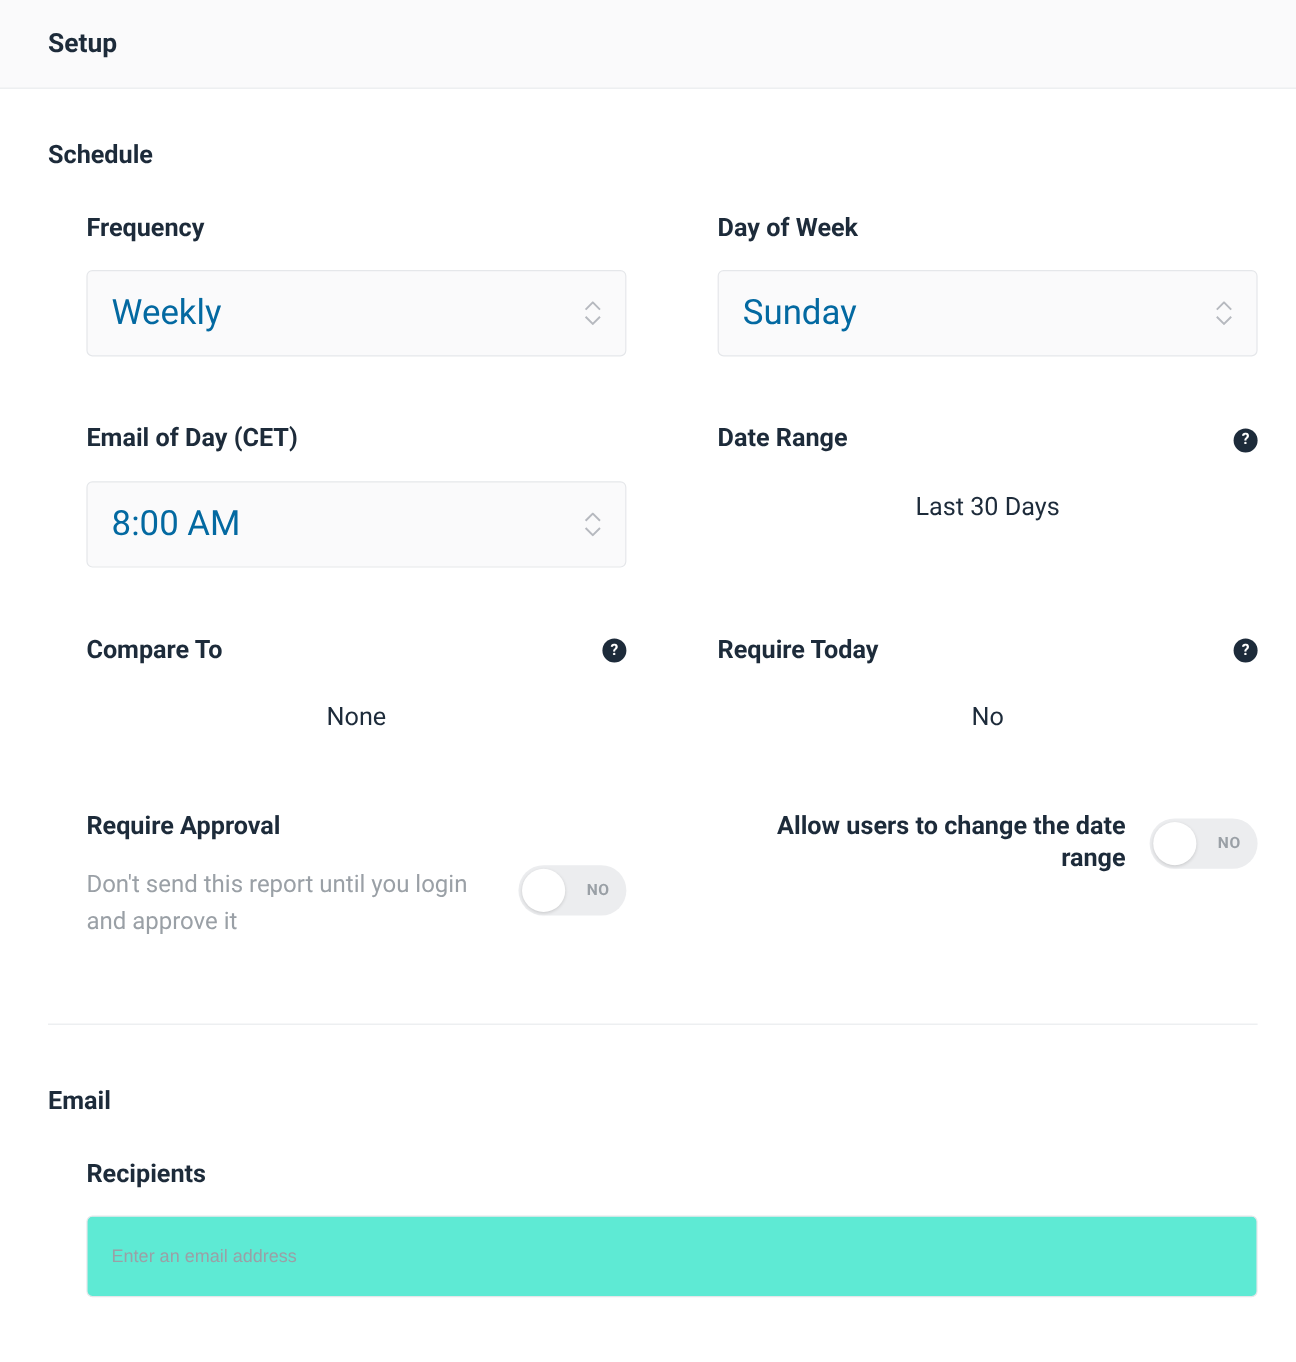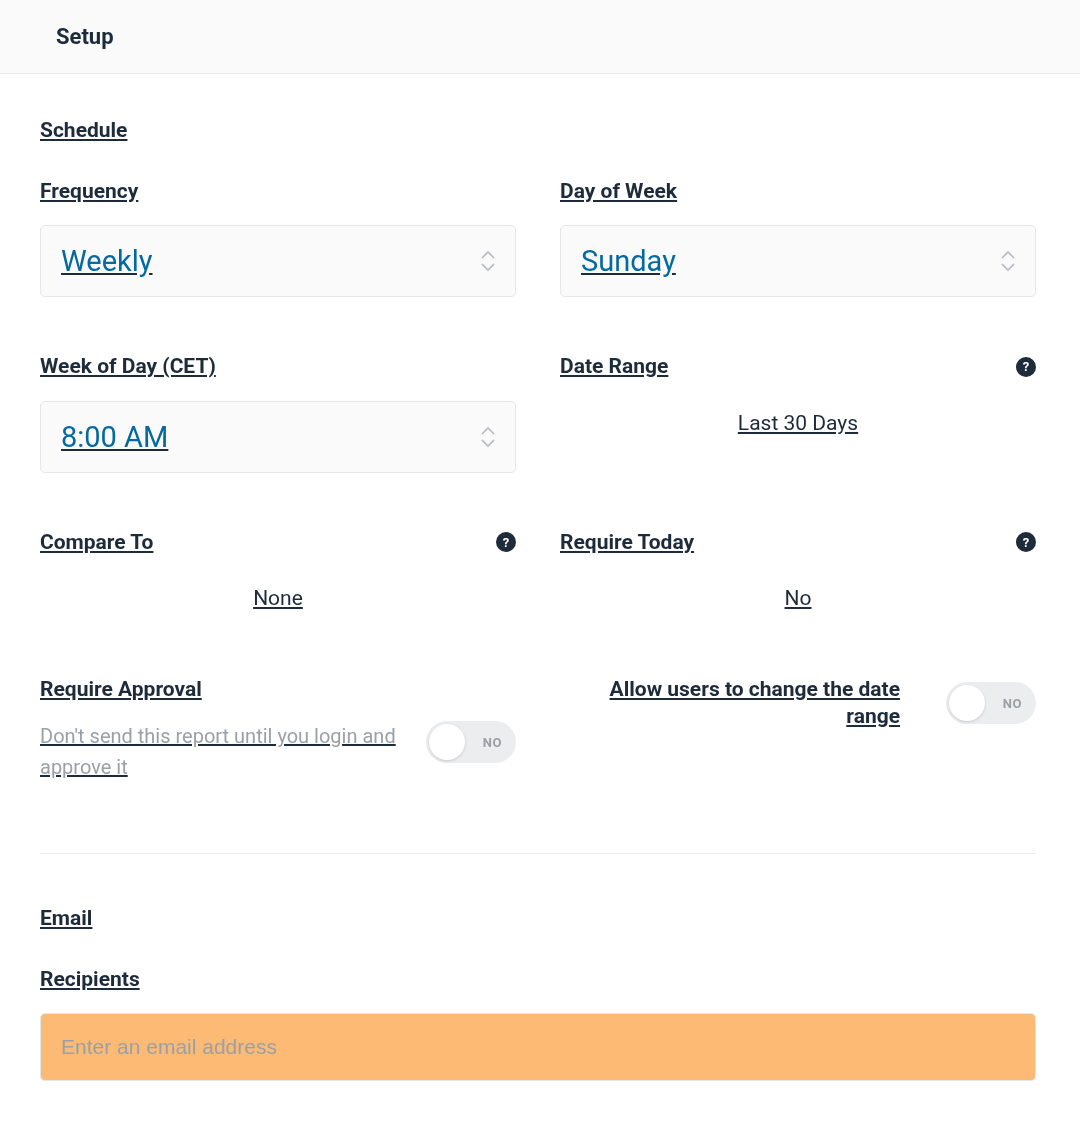--- a/index.html
+++ b/index.html
@@ -5,45 +5,44 @@
   * { box-sizing: border-box; margin: 0; padding: 0; }
   body {
     font-family: -apple-system, BlinkMacSystemFont, "Segoe UI", Roboto, Helvetica, Arial, sans-serif;
     background: #ffffff;
     color: #1d2b3a;
     width: 1080px;
   }
   .header-bar {
     background: #fafafb;
     border-bottom: 1px solid #e9ebee;
-    padding: 24px 56px;
+    padding: 24px 40px;
   }
   .header-title {
     font-size: 22px;
     font-weight: 700;
     color: #1d2b3a;
   }
   .content {
-    padding: 0 44px 40px 40px;
-    text-decoration: underline;
+    padding: 0 32px 40px 40px;
   }
   .section-heading {
     font-size: 21px;
     font-weight: 700;
     color: #1d2b3a;
     margin-top: 44px;
     margin-bottom: 36px;
   }
   .grid {
     display: grid;
     grid-template-columns: 1fr 1fr;
     column-gap: 44px;
     row-gap: 56px;
   }
-  .field { position: relative; }
+  .field { position: relative; margin-left: 32px; }
   .label-row {
     display: flex;
     align-items: center;
     justify-content: space-between;
     margin-bottom: 20px;
   }
   .field-label {
     font-size: 21px;
     font-weight: 700;
     color: #1d2b3a;
@@ -134,27 +133,27 @@
     font-weight: 700;
     letter-spacing: 0.5px;
     color: #9aa0a6;
   }
   .divider {
     border: none;
     border-top: 1px solid #e9ebee;
     margin: 70px 0 0 0;
   }
   .input-box {
-    background: #fdba74;
+    background: #5eead4;
     border: 1px solid #e5e7ea;
     border-radius: 5px;
     padding: 20px 20px;
     width: 100%;
     min-height: 68px;
-    font-size: 21px;
+    font-size: 15px;
     color: #1d2b3a;
     outline: none;
   }
   .input-box::placeholder { color: #9aa0a6; }
 </style>
 </head>
 <body>
 
 <div class="header-bar">
   <div class="header-title">Setup</div>
@@ -195,21 +194,21 @@
             </svg>
           <svg class="chev" viewBox="0 0 14 8">
               <path d="M1 1 L7 7 L13 1" fill="none" stroke="currentColor" stroke-width="1.6"></path>
             </svg>
         </span>
       </div>
     </div>
 
     <div class="field">
       <div class="label-row">
-        <div class="field-label">Week of Day (CET)</div>
+        <div class="field-label">Email of Day (CET)</div>
       </div>
       <div class="select-box">
         <span class="select-value">8:00 AM</span>
         <span class="stepper-icons">
           <svg class="chev" viewBox="0 0 14 8">
               <path d="M1 7 L7 1 L13 7" fill="none" stroke="currentColor" stroke-width="1.6"></path>
             </svg>
           <svg class="chev" viewBox="0 0 14 8">
               <path d="M1 1 L7 7 L13 1" fill="none" stroke="currentColor" stroke-width="1.6"></path>
             </svg>

